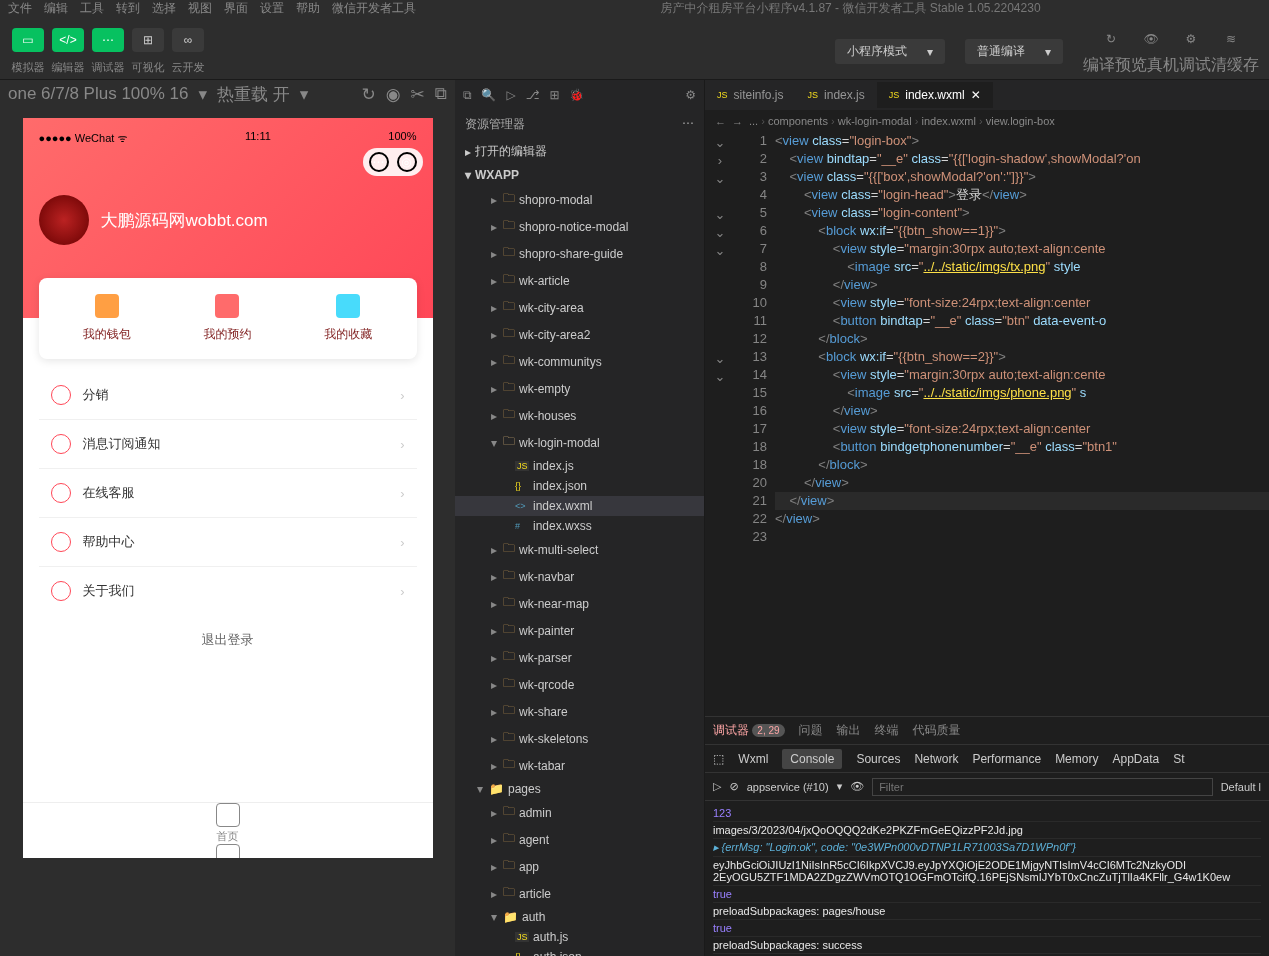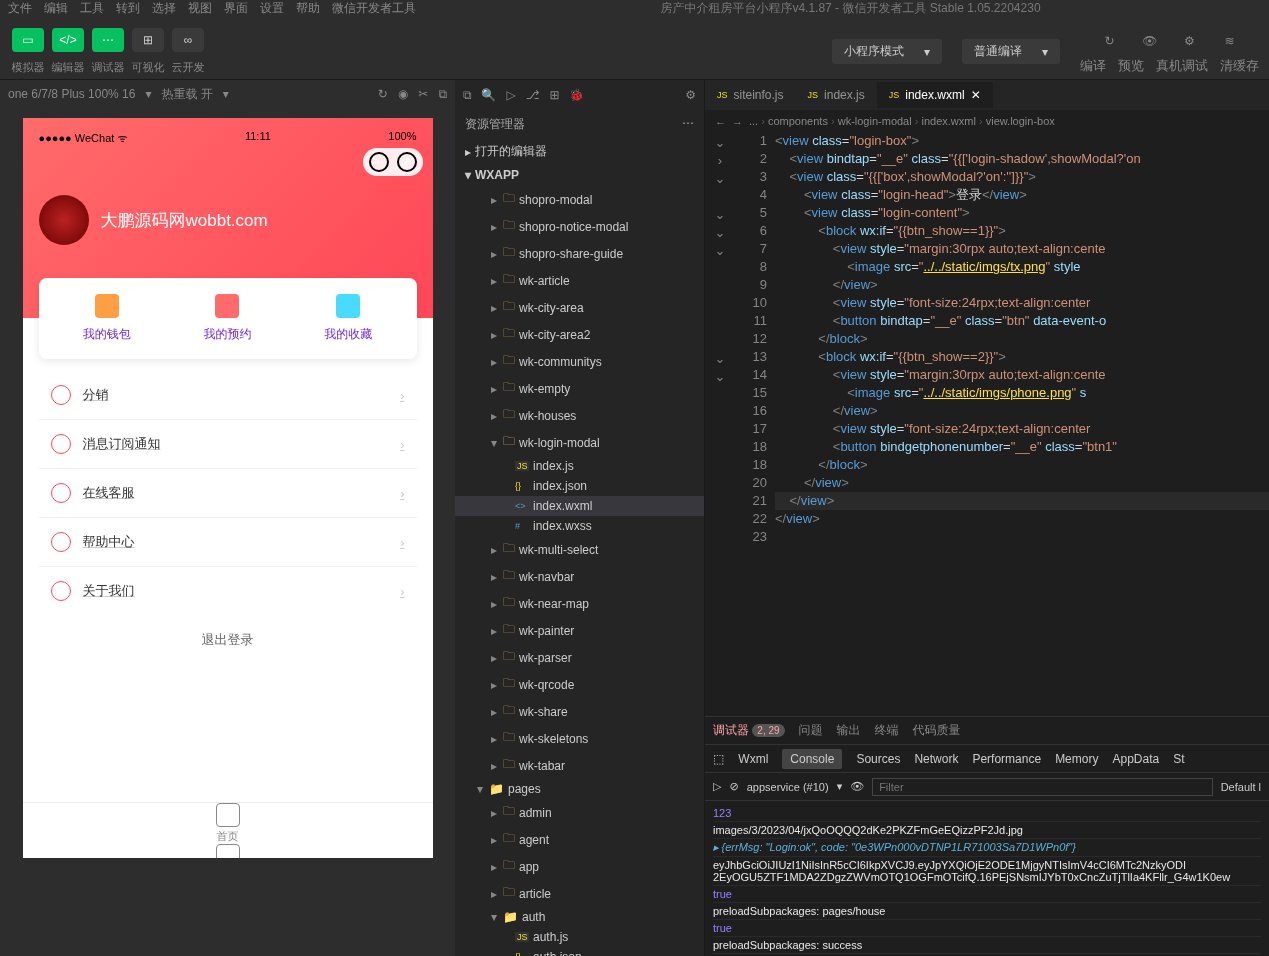--- a/index.html
+++ b/index.html
@@ -8,36 +8,36 @@
 .top-menu span { margin-right: 12px; font-size: 12px; }
 .top-menu .title { margin-left: auto; margin-right: auto; color: #777; font-size: 12px; }
 .toolbar { height: 56px; background: #2d2d2d; display: flex; align-items: center; padding: 0 10px; border-bottom: 1px solid #1a1a1a; }
 .tool-group { display: flex; gap: 8px; align-items: center; }
 .tool-btn { width: 32px; height: 24px; background: #3a3a3a; border-radius: 4px; display: flex; align-items: center; justify-content: center; color: #ccc; font-size: 12px; }
 .tool-btn.green { background: #07c160; color: #fff; }
 .tool-labels { display: flex; gap: 4px; font-size: 11px; color: #888; margin-top: 4px; }
 .tool-col { display: flex; flex-direction: column; align-items: center; gap: 4px; }
 .dropdown { background: #3a3a3a; padding: 4px 12px; border-radius: 3px; font-size: 12px; color: #ccc; display: flex; align-items: center; gap: 20px; }
 .icon-btn { width: 32px; height: 24px; display: flex; align-items: center; justify-content: center; color: #888; border-radius: 3px; }
-.compile-labels { display: flex; gap: 12px; font-size: 13px; color: #888; }
+.compile-labels { display: flex; font-size: 16px; color: #888; }
 .main { display: flex; height: calc(100vh - 80px); }
 .simulator { width: 455px; background: #2d2d2d; display: flex; flex-direction: column; }
-.sim-bar { height: 28px; display: flex; align-items: center; padding: 0 8px; color: #888; font-size: 12px; gap: 10px; }
+.sim-bar { height: 28px; display: flex; align-items: center; padding: 0 8px; color: #888; font-size: 17px; gap: 10px; }
 .sim-bar .spacer { flex: 1; }
 .phone { width: 410px; height: 740px; background: #fff; margin: 10px auto; border-radius: 0; position: relative; overflow: hidden; }
 .phone-header { height: 200px; background: linear-gradient(135deg, #ff6b6b, #ff4757); color: #fff; position: relative; padding: 12px 16px; }
 .status-bar { display: flex; justify-content: space-between; font-size: 11px; color: #000; }
 .capsule { position: absolute; right: 10px; top: 30px; background: rgba(255,255,255,0.9); border-radius: 16px; padding: 4px 6px; display: flex; gap: 8px; align-items: center; }
 .capsule div { width: 20px; height: 20px; border-radius: 50%; border: 2px solid #000; display: flex; align-items: center; justify-content: center; }
 .profile { display: flex; align-items: center; gap: 12px; margin-top: 50px; }
 .avatar { width: 50px; height: 50px; border-radius: 50%; background: radial-gradient(circle, #b22, #600); }
 .card-row { display: flex; justify-content: space-around; background: #fff; margin: -40px 16px 12px; border-radius: 8px; padding: 16px 8px; position: relative; box-shadow: 0 2px 8px rgba(0,0,0,0.1); }
-.card-item { text-align: center; font-size: 12px; color: #6d28d9; }
+.card-item { text-align: center; font-size: 12px; color: #7f1d1d; }
 .card-icon { width: 24px; height: 24px; margin: 0 auto 8px; }
-.list { background: #fff; margin: 0 16px; border-radius: 8px; text-decoration: underline; }
+.list { background: #fff; margin: 0 16px; border-radius: 8px; }
 .list-item { display: flex; align-items: center; padding: 14px 12px; border-bottom: 1px solid #f0f0f0; color: #333; font-size: 13px; }
 .list-item:last-child { border: none; }
 .list-icon { width: 20px; height: 20px; margin-right: 12px; border: 1.5px solid #ff4757; border-radius: 50%; }
 .chev { margin-left: auto; color: #ccc; }
 .logout { text-align: center; padding: 16px; color: #666; font-size: 13px; }
 .tabbar { position: absolute; bottom: 0; left: 0; right: 0; height: 56px; background: #fff; display: flex; justify-content: space-around; align-items: center; border-top: 1px solid #eee; flex-direction: column; }
 .tab-item { text-align: center; font-size: 11px; color: #888; }
 .tab-item.active { color: #ff4757; }
 .tab-icon { width: 24px; height: 24px; margin: 0 auto 2px; border: 1.5px solid currentColor; border-radius: 4px; }
 .tab-fab { width: 40px; height: 40px; border-radius: 50%; background: radial-gradient(circle, #ff4757, #c0392b); margin-top: -10px; }

